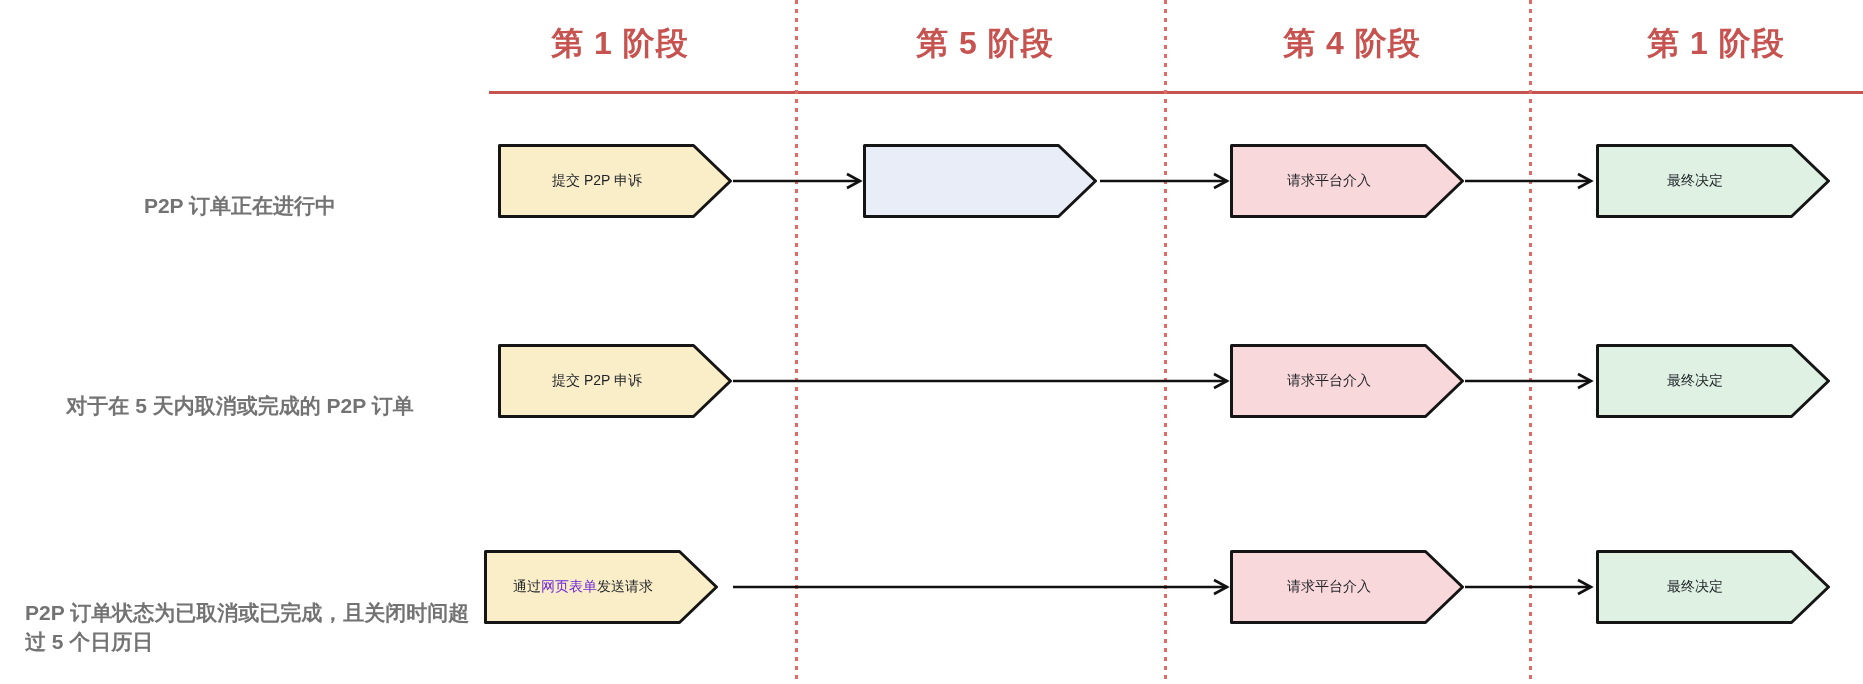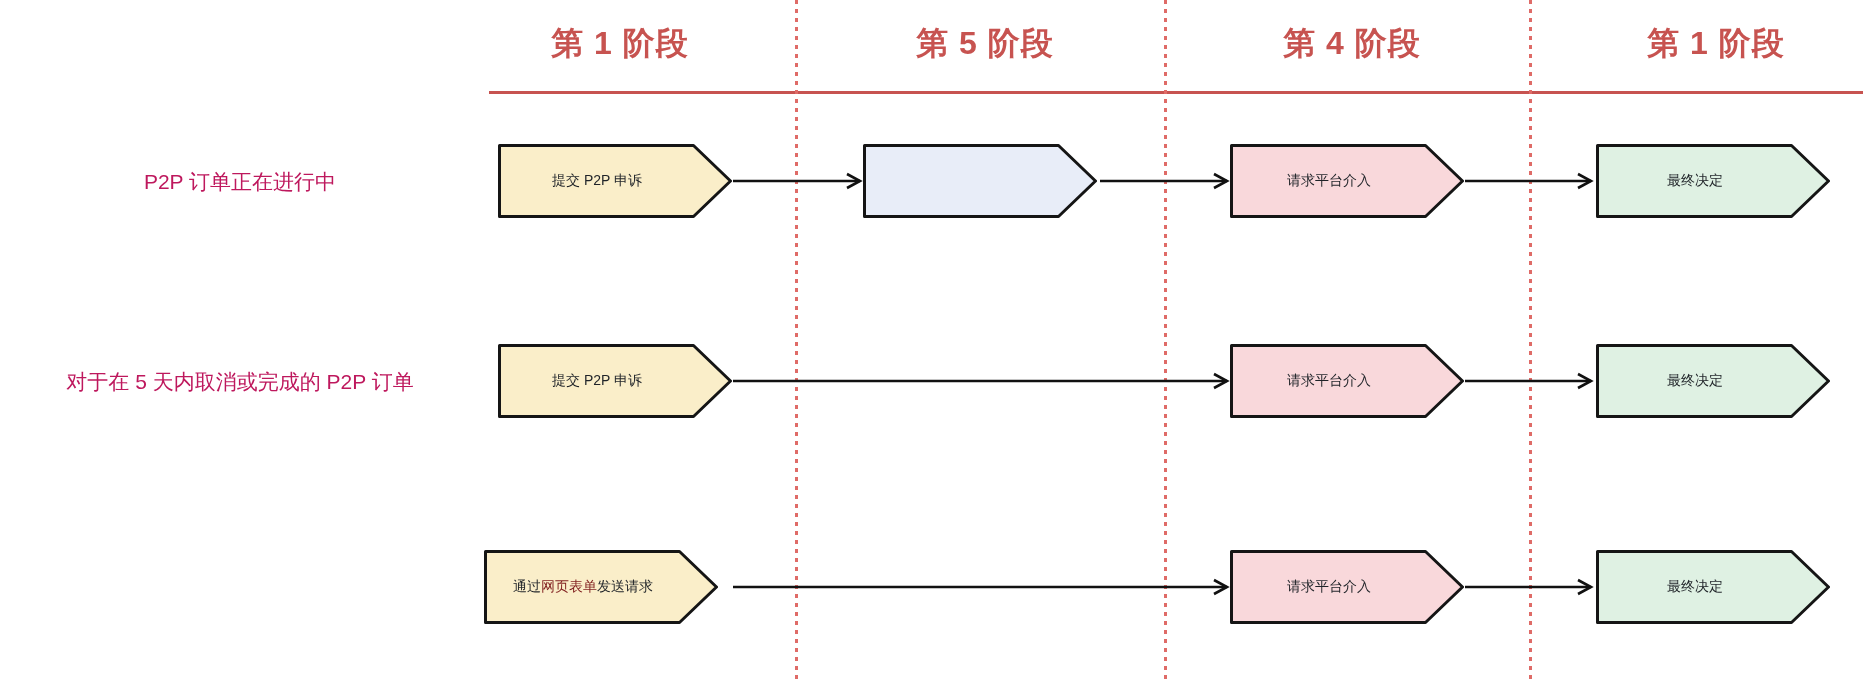--- a/index.html
+++ b/index.html
@@ -19,35 +19,36 @@
     position:absolute;left:489px;top:91px;width:1374px;height:3px;
     background:#c75350;
   }
   .stage-divider{
     position:absolute;top:0;width:3px;height:684px;
     background-image:repeating-linear-gradient(to bottom,#df6b67 0 4px,transparent 4px 9px);
   }
 
   
   .row-label{
-    position:absolute;font-size:21px;font-weight:normal;color:#be185d;
+    position:absolute;font-size:21px;font-weight:bold;color:#737373;
     line-height:29px;
+    margin-top:24px;
   }
   .row-label.centered{text-align:center;}
   .row-label.left{text-align:left;}
 
   
   .step{position:absolute;width:234px;height:74px;}
   .step svg{position:absolute;left:0;top:0;display:block;}
   .step-text{
     position:absolute;left:6px;right:42px;top:0;bottom:0;
     display:flex;align-items:center;justify-content:center;
     font-size:14px;color:#1f2328;white-space:nowrap;
   }
-  .step-text .link{color:#7f1d1d;cursor:pointer;}
+  .step-text .link{color:#6d28d9;cursor:pointer;}
 
   
   .arrow{position:absolute;overflow:visible;}
   .arrow line,.arrow polyline{stroke:#111111;stroke-width:2.6;fill:none;}
 </style>
 </head>
 <body>
 
 <div class="canvas">
 
@@ -132,20 +133,21 @@
       <polyline points="113,4 126,11 113,18"></polyline>
   </svg>
 
   <div class="step" style="left:1596px;top:344px">
     <svg width="234" height="74" viewBox="0 0 234 74">
       <polygon points="1.5,1.5 195.5,1.5 232.5,37 195.5,72.5 1.5,72.5" stroke="#151515" stroke-width="3" stroke-linejoin="round" fill="#dff1e3"></polygon>
     </svg>
     <span class="step-text">最终决定</span>
   </div>
 
+  <div class="row-label left" style="left:25px;top:574px;width:452px">P2P 订单状态为已取消或已完成，且关闭时间超过 5 个日历日</div>
 
   <div class="step" style="left:484px;top:550px">
     <svg width="234" height="74" viewBox="0 0 234 74">
       <polygon points="1.5,1.5 195.5,1.5 232.5,37 195.5,72.5 1.5,72.5" stroke="#151515" stroke-width="3" stroke-linejoin="round" fill="#faeec9"></polygon>
     </svg>
     <span class="step-text">
         <span>通过</span>
         <span class="link">网页表单</span>
         <span>发送请求</span>
       </span>

